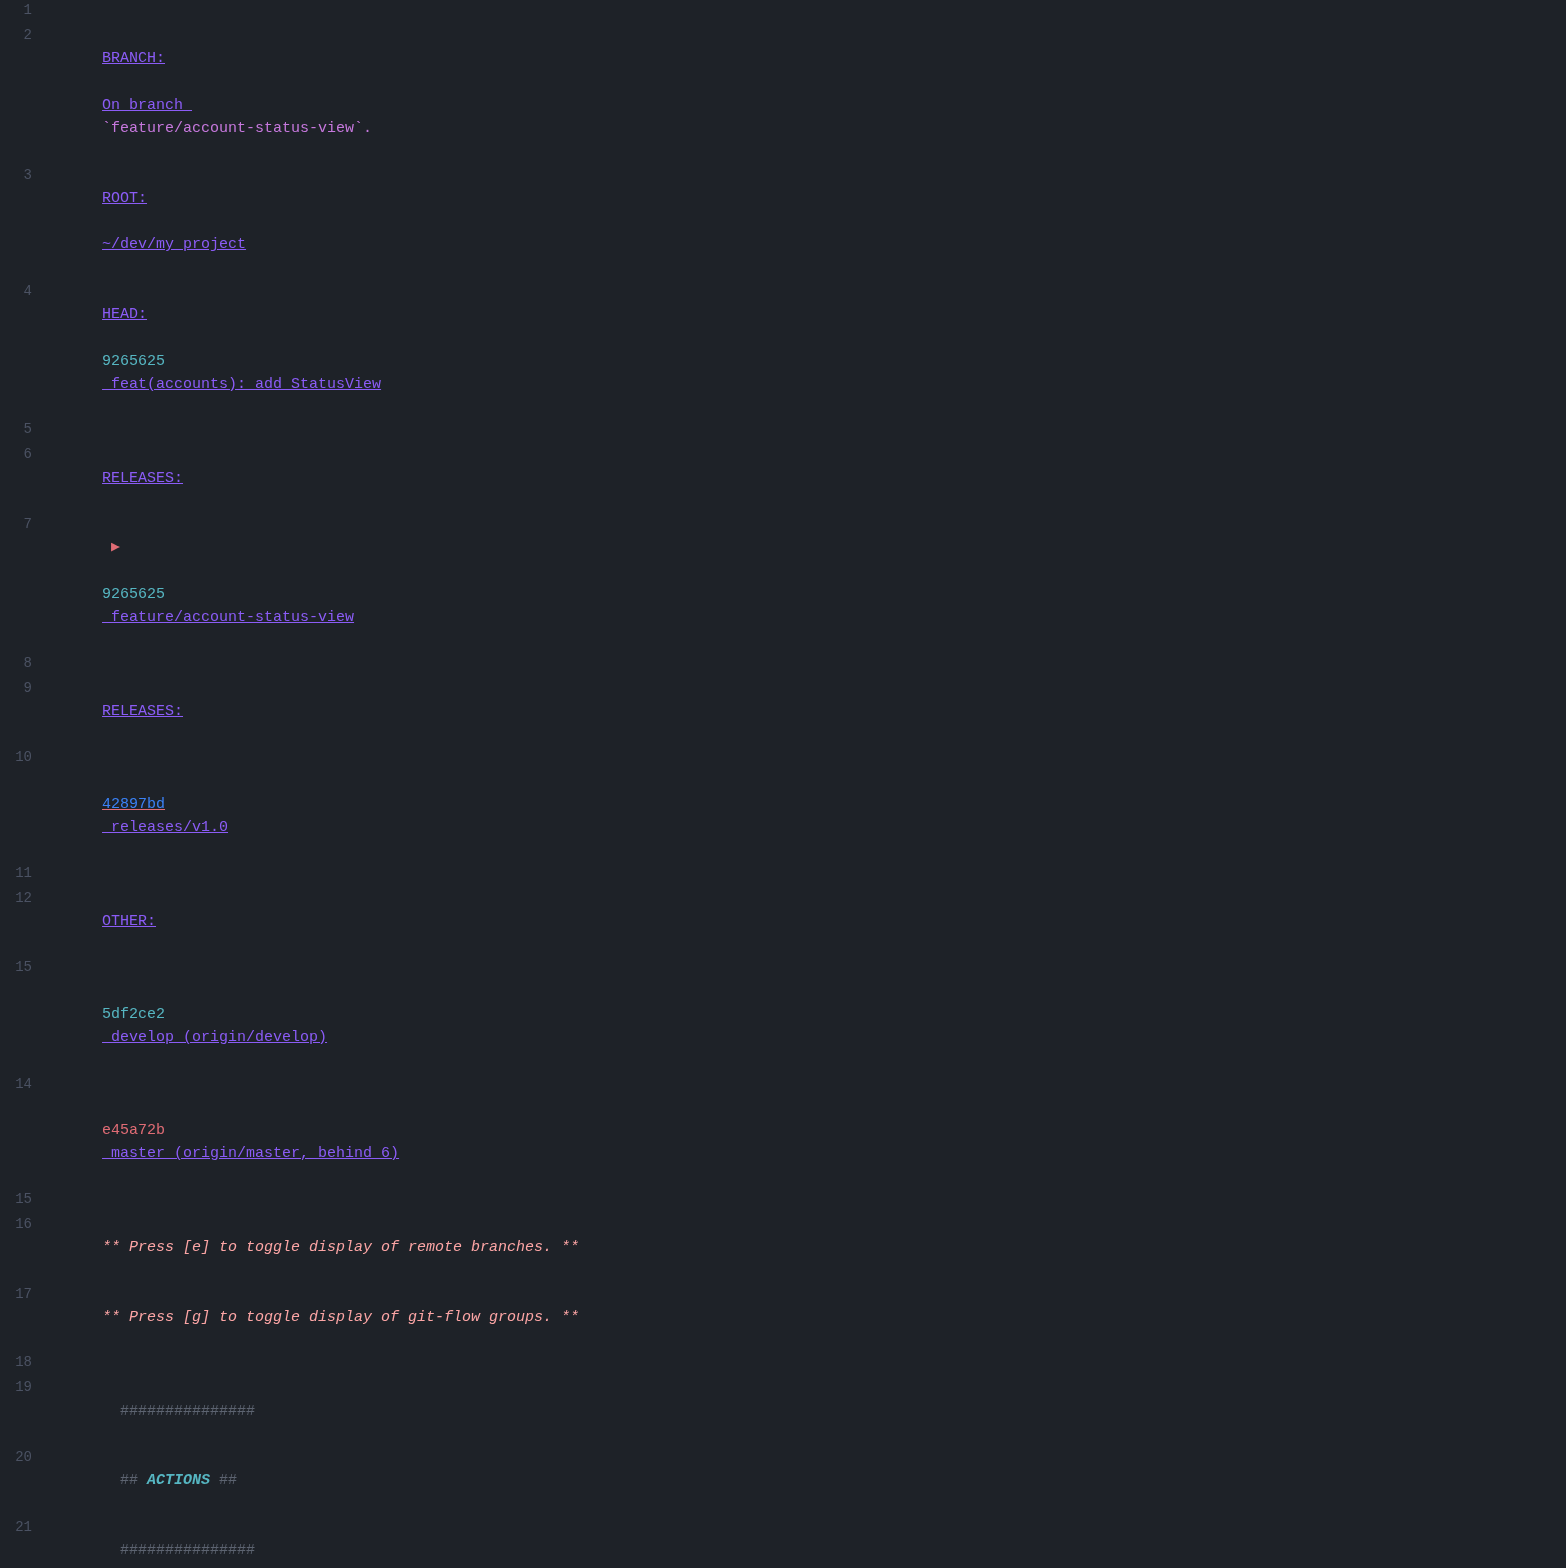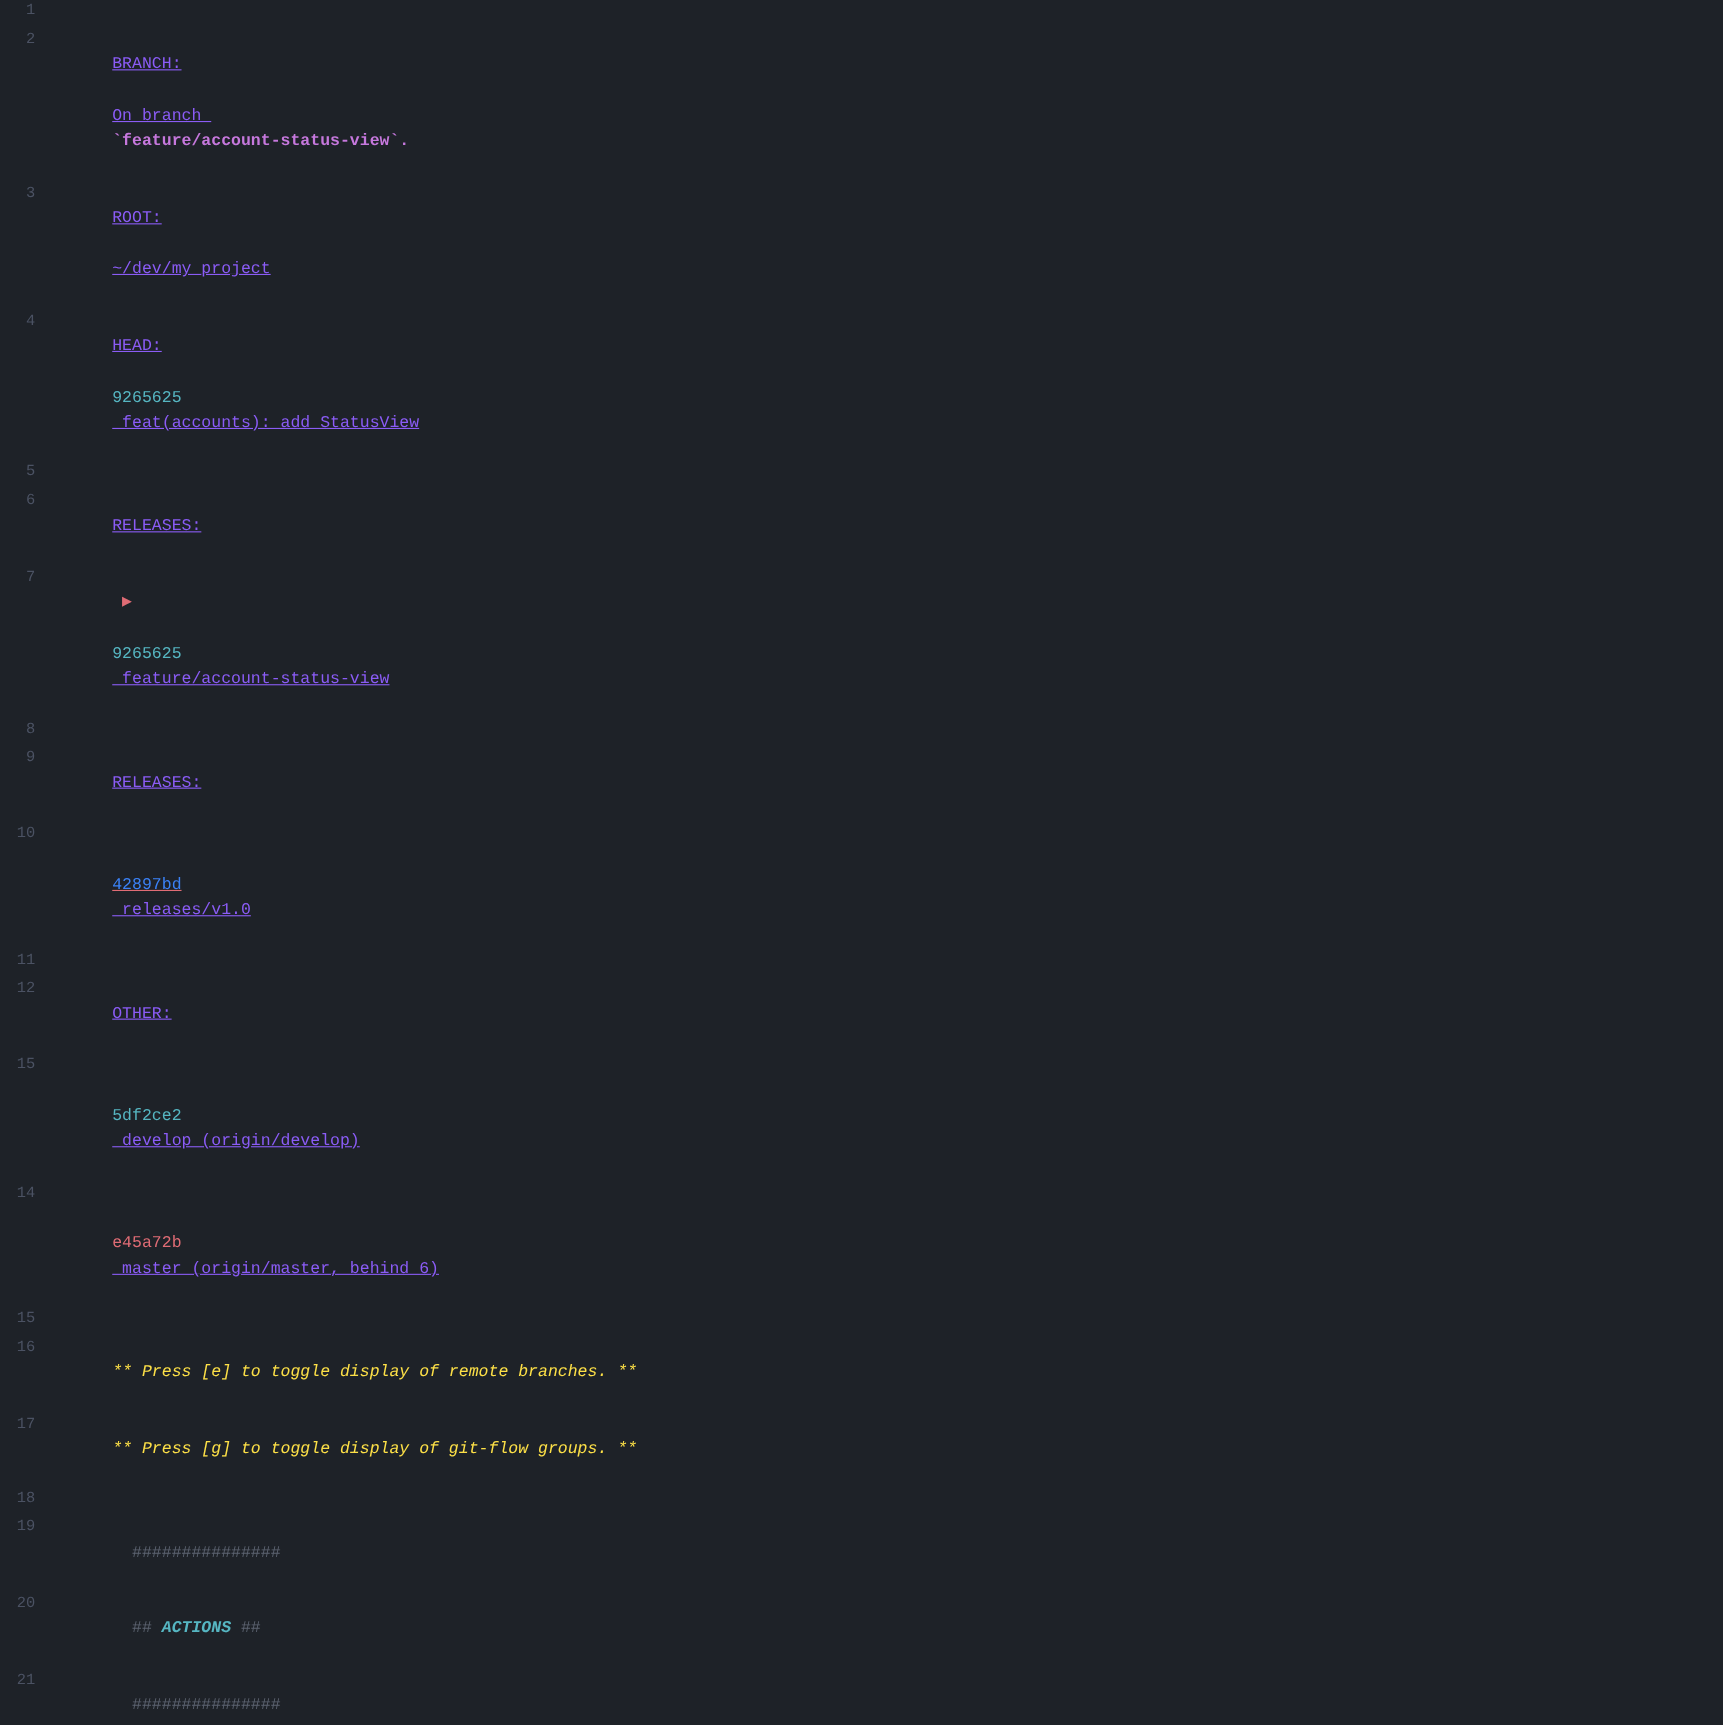--- a/index.html
+++ b/index.html
@@ -34,25 +34,25 @@
       user-select: none;
       font-size: 14px;
       flex-shrink: 0;
     }
     .line-content {
       flex: 1;
     }
     .white { color: #8b5cf6; text-decoration: underline; }
     .comment { color: #5c6370; }
     .italic { font-style: italic; }
-    .branch-name { color: #c678dd; font-weight: bold; }
+    .branch-name { color: #c678dd; font-weight: normal; }
     .hash-cyan { color: #56b6c2; }
     .hash-red { color: #e06c75; }
     .actions-label { color: #56b6c2; font-style: italic; font-weight: bold; margin-top: 28px; }
-    .info-cyan { color: #fde047; font-style: italic; }
+    .info-cyan { color: #fca5a5; font-style: italic; }
   </style>
 </head>
 <body>
 
 <div class="terminal">
 
   <div class="line">
     <span class="line-num">1</span>
     <span class="line-content"></span>
   </div>

